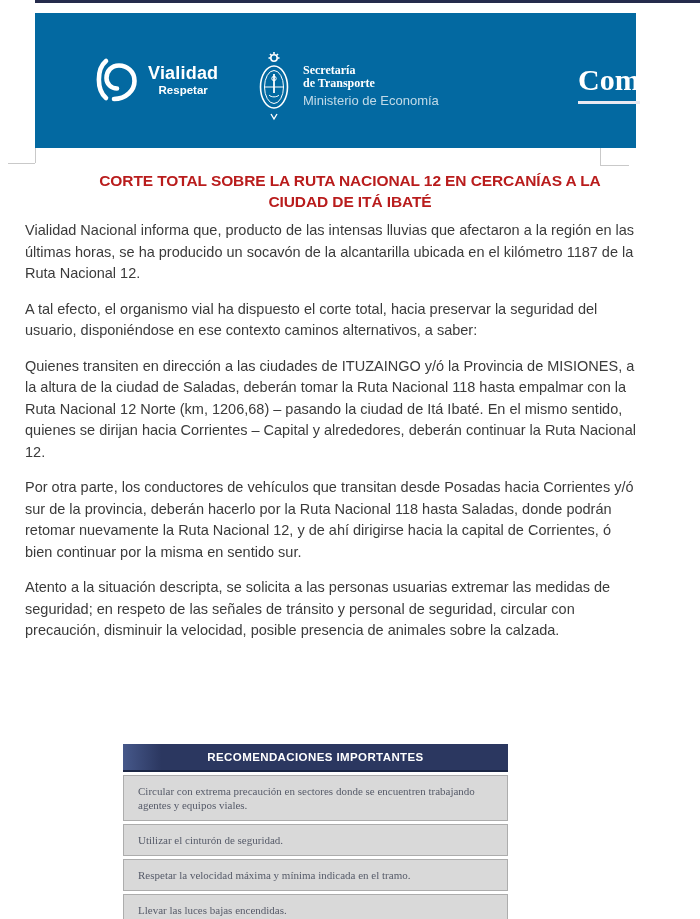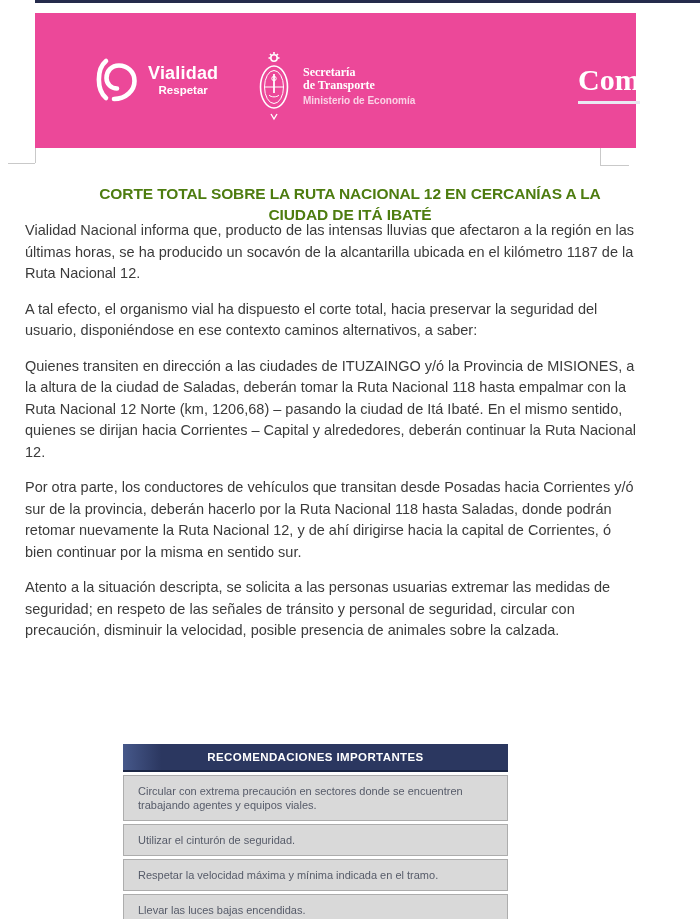--- a/index.html
+++ b/index.html
@@ -3,55 +3,55 @@
 <meta charset="utf-8">
 <style>
   html,body{margin:0;padding:0;}
   body{
     width:700px;height:919px;position:relative;overflow:hidden;
     background:#ffffff;font-family:"Liberation Sans",sans-serif;
   }
   
   .top-strip{position:absolute;left:35px;top:0;width:665px;height:3px;background:#252b4c;}
   
-  .band{position:absolute;left:35px;top:13px;width:601px;height:135px;background:#ec4899;}
+  .band{position:absolute;left:35px;top:13px;width:601px;height:135px;background:#0369a1;}
   .vn-group{position:absolute;left:58px;top:44px;display:flex;align-items:center;}
   .vn-icon{width:46px;height:46px;}
   .vn-text{margin-left:9px;color:#ffffff;line-height:1;}
   .vn-line1{font-size:18px;font-weight:bold;letter-spacing:.2px;}
   .vn-line2{font-size:11.5px;font-weight:bold;text-align:center;margin-top:3px;}
   .st-group{position:absolute;left:218px;top:38px;display:flex;align-items:center;}
   .st-coat{width:42px;height:70px;}
   .st-text{margin-left:8px;color:#ffffff;font-family:"Liberation Serif",serif;line-height:1.1;}
   .st-line1,.st-line2{font-size:12px;font-weight:bold;}
-  .st-line3{font-size:10px;margin-top:3px;opacity:.75;font-family:"Liberation Sans",sans-serif;font-weight:bold;}
+  .st-line3{font-size:13px;margin-top:3px;opacity:.75;font-family:"Liberation Sans",sans-serif;}
   .comunicado{position:absolute;left:543px;top:50px;color:#ffffff;
     font-family:"Liberation Serif",serif;font-size:30px;font-weight:bold;white-space:nowrap;}
   .comunicado-underline{width:62px;height:3px;background:#e9e9f2;margin-top:4px;}
   
   .mark{position:absolute;background:#c9c9c9;}
   .mark-l-h{left:8px;top:163px;width:27px;height:1px;}
   .mark-l-v{left:35px;top:148px;width:1px;height:15px;}
   .mark-r-v{left:600px;top:148px;width:1px;height:18px;}
   .mark-r-h{left:600px;top:165px;width:29px;height:1px;}
   
   .doc-title{position:absolute;left:0;top:170px;width:100%;text-align:center;
-    color:#4d7c0f;font-weight:bold;font-size:15.5px;line-height:21px;letter-spacing:-.1px;margin-top:13px;}
+    color:#b91c1c;font-weight:bold;font-size:15.5px;line-height:21px;letter-spacing:-.1px;}
   
   .doc-body{position:absolute;left:25px;top:220px;width:614px;
     color:#3b3b3b;font-size:14.5px;line-height:21.5px;}
   .doc-body p{margin:0 0 14px 0;}
   
   .rec-box{position:absolute;left:123px;top:744px;width:385px;}
   .rec-header{height:26px;line-height:26px;text-align:center;color:#ffffff;
     font-size:11.5px;font-weight:bold;letter-spacing:.4px;
     background:linear-gradient(90deg,#46588a 0%,#2b3760 10%,#2b3760 100%);
     border-bottom:2px solid #1c2745;margin-bottom:3px;}
   .rec-row{background:#d9d9d9;border:1px solid #adadad;margin-bottom:3px;
-    color:#565b69;font-size:11px;line-height:14px;padding:8px 14px;}
+    color:#565b69;font-size:11px;line-height:14px;padding:8px 14px;font-family:Liberation Serif, serif;}
   .rec-bottom-bar{height:9px;
     background:linear-gradient(90deg,#0e1830 0%,#2e3f68 12%,#2e3f68 88%,#0e1830 100%);}
 </style>
 </head>
 <body>
 
 <div class="top-strip"></div>
 
 <div class="band">
 

